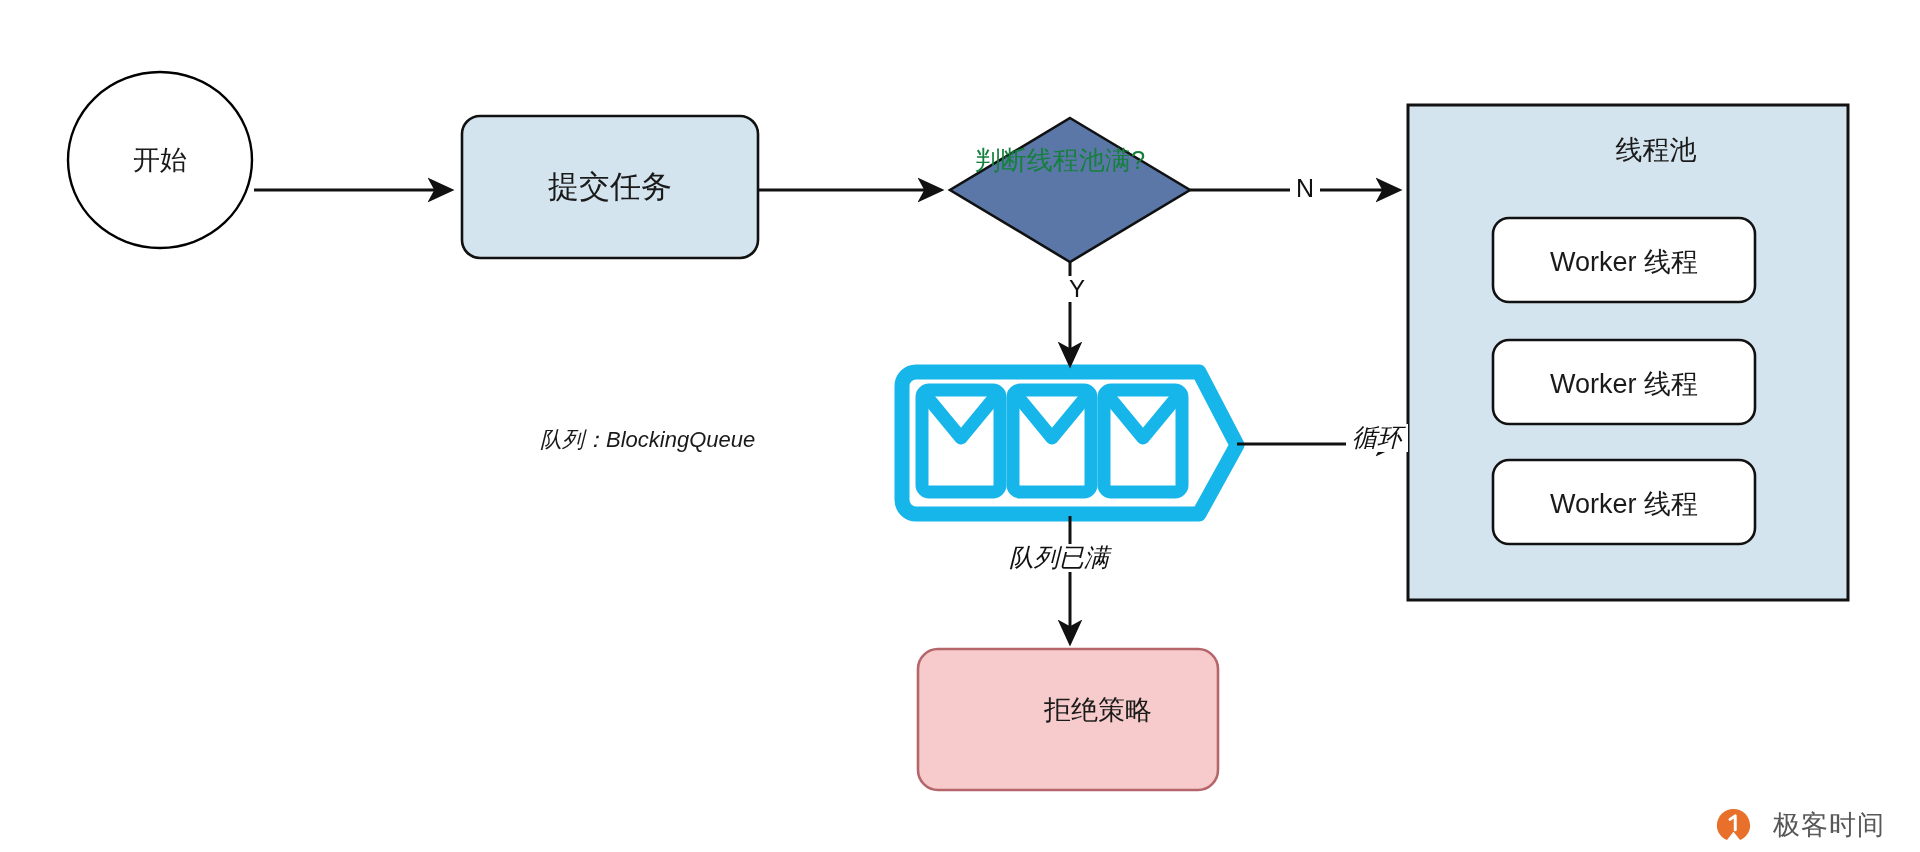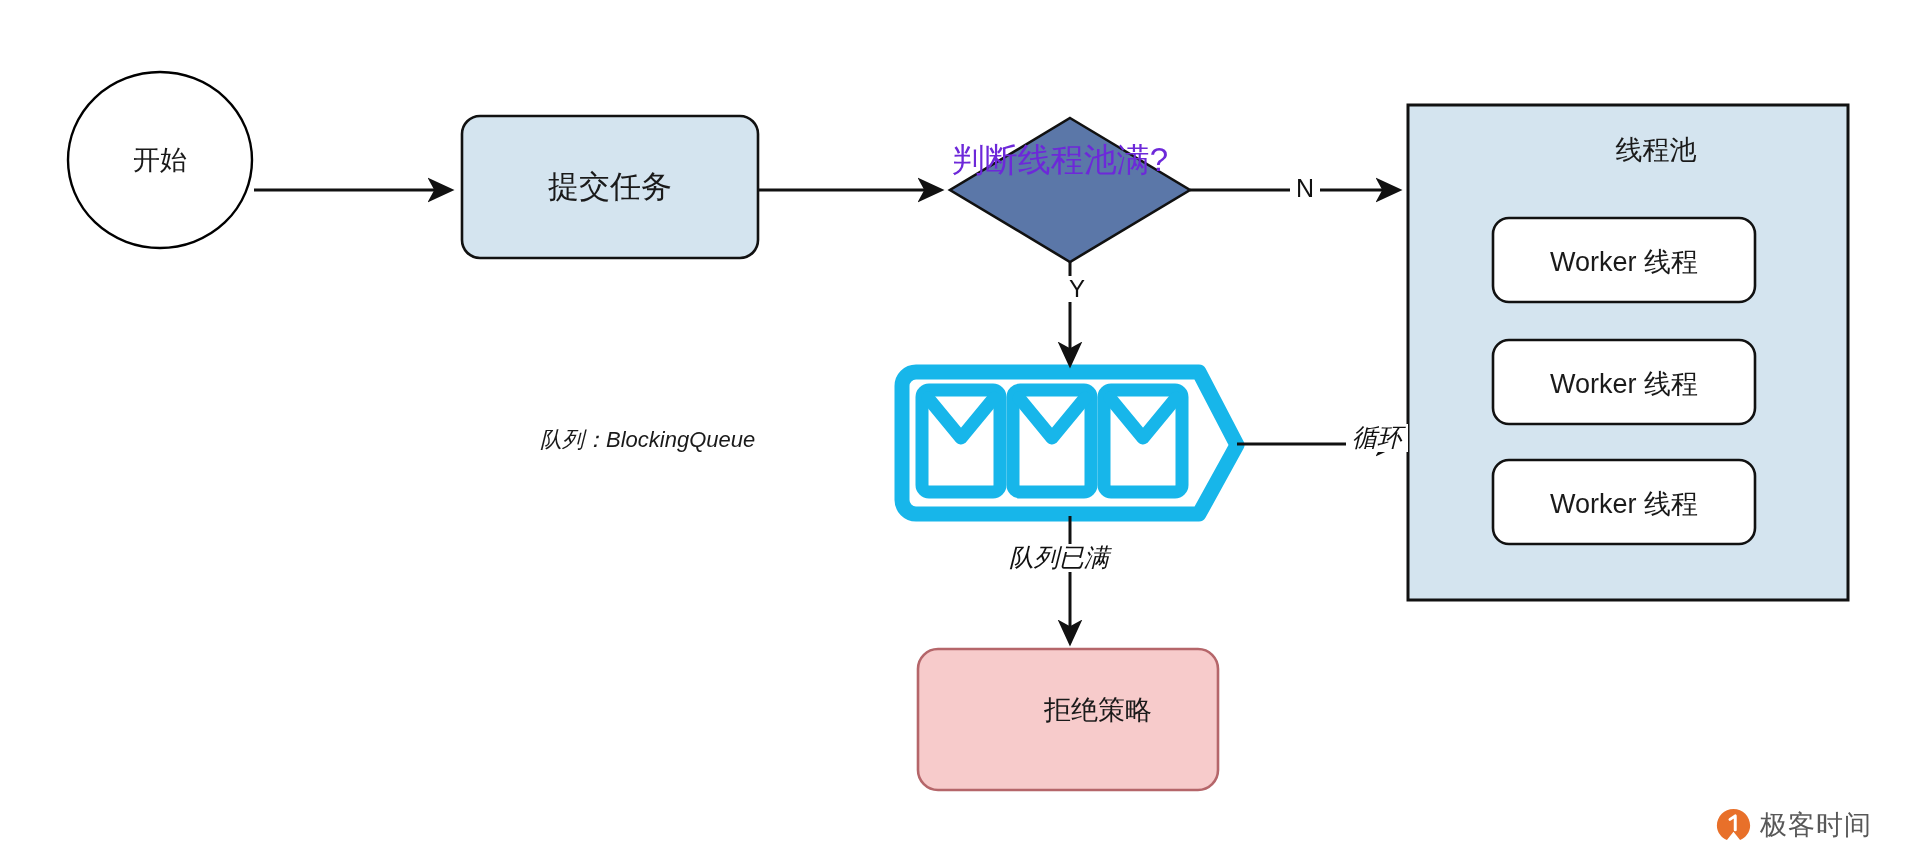--- a/index.html
+++ b/index.html
@@ -45,22 +45,22 @@
 
   
   #submit-node {
     left: 462px; top: 96px; width: 296px; height: 142px;
     font-size: 31px;
   }
 
   
   #decision-node {
     left: 930px; top: 100px; width: 260px; height: 80px;
-    font-size: 33px;
-    color: #6d28d9;
+    font-size: 26px;
+    color: #15803d;
   }
 
   
   #pool-title {
     left: 1408px; top: 110px; width: 496px; height: 40px;
     font-size: 27px;
   }
   .worker-label {
     width: 262px; height: 88px;
     font-size: 27px;
@@ -96,21 +96,21 @@
   }
   #label-n    { left: 1290px; top: 155px; }
   #label-y    { left: 1063px; top: 256px; font-size: 24px; }
   #label-loop { left: 1346px; top: 404px; font-style: italic; }
   #label-queue-full { left: 1003px; top: 524px; font-style: italic; }
 
   
   #watermark {
     position: absolute;
     left: 1716px; top: 787px;
-    display: flex; align-items: center; gap: 9px;
+    display: flex; align-items: center; gap: 22px;
   }
   #watermark .wm-mark {
     width: 35px; height: 35px; position: relative;
   }
   #watermark .wm-text {
     font-size: 27px;
     color: #585858;
     letter-spacing: 1px;
     font-family: "DejaVu Sans", "Liberation Sans", sans-serif;
   }

